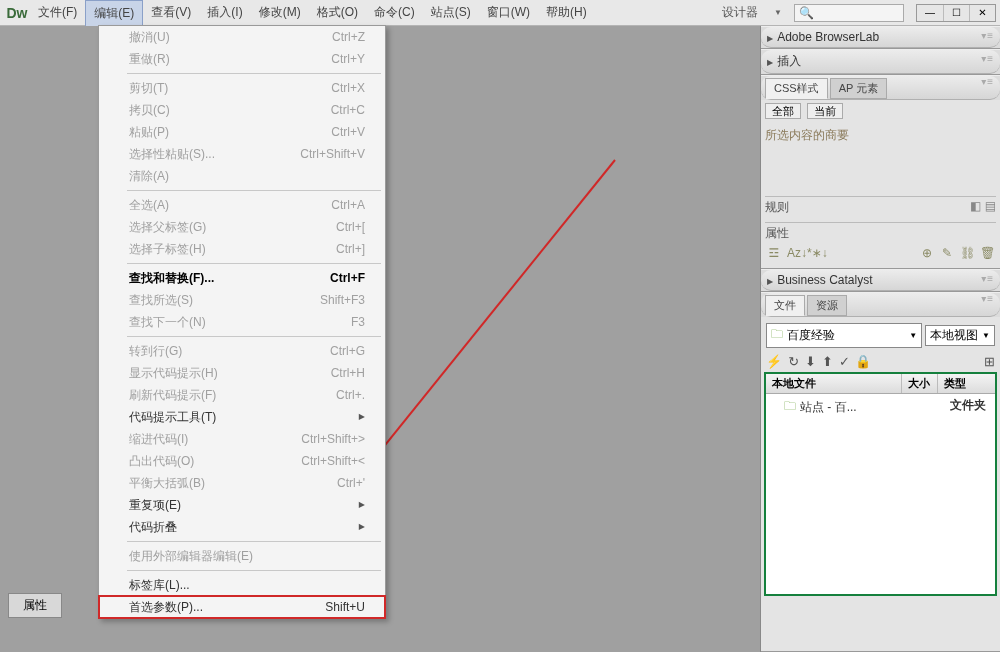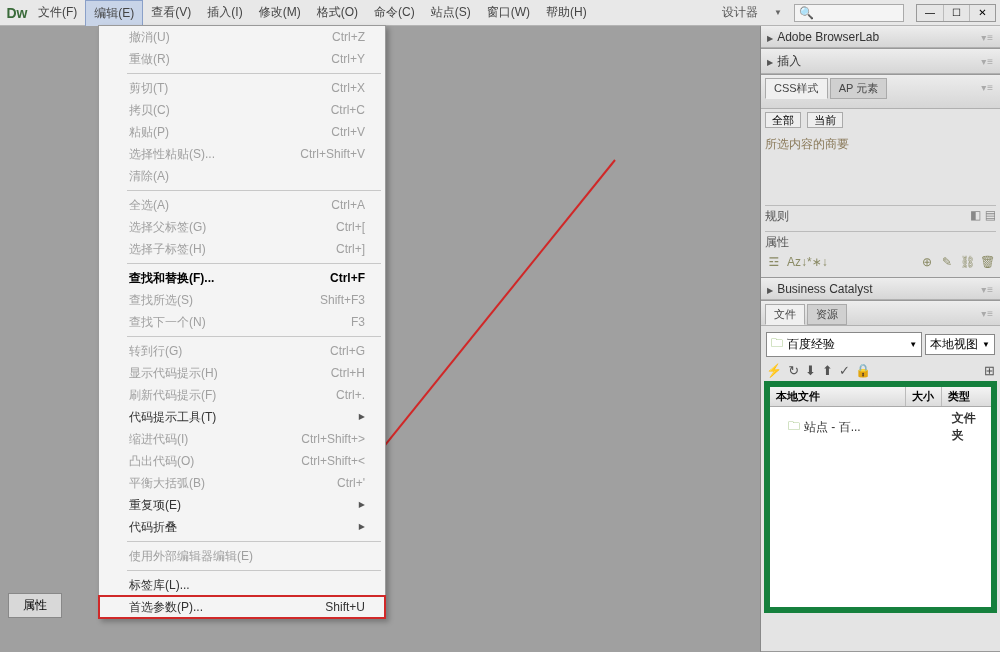--- a/index.html
+++ b/index.html
@@ -23,40 +23,40 @@
 .dropdown .mi.sub::after { content: "▶"; font-size: 8px; color: #555; }
 .dropdown .mi.bold { font-weight: bold; color: #000; }
 .dropdown .mi.highlight { outline: 2px solid #d02828; outline-offset: -1px; }
 .dropdown .sep { height: 1px; background: #c8c8c8; margin: 3px 4px 3px 28px; }
 
 .workspace { position: absolute; top: 26px; left: 0; width: 760px; bottom: 0; background: #a0a0a0; }
 .prop-tab { position: absolute; bottom: 34px; left: 8px; background: #d8d8d8; border: 1px solid #888; padding: 3px 14px; }
 
 .right-panels { position: absolute; top: 26px; right: 0; width: 240px; bottom: 0; background: #d4d4d4; border-left: 1px solid #888; display: flex; flex-direction: column; }
 .panel { background: #dcdcdc; border-top: 1px solid #eee; border-bottom: 1px solid #999; }
-.panel-head { background: linear-gradient(#ececec,#d6d6d6); padding: 3px 6px; display: flex; align-items: center; justify-content: space-between; border-bottom: 1px solid #b0b0b0; font-size: 12px; color: #333; }
+.panel-head { background: linear-gradient(#ececec,#d6d6d6); padding: 3px 6px; display: flex; align-items: flex-start; justify-content: space-between; border-bottom: 1px solid #b0b0b0; font-size: 12px; color: #333; border-radius: 10px; }
 .panel-head .arrow { font-size: 8px; margin-right: 4px; color: #555; }
 .panel-head .drag { color: #aaa; font-size: 10px; letter-spacing: 1px; }
 .panel-body { padding: 4px; background: #e4e4e4; }
 .tabs { display: flex; gap: 2px; }
 .tab { background: #d0d0d0; border: 1px solid #aaa; padding: 2px 8px; font-size: 11px; color: #444; }
 .tab.active { background: #f0f0f0; border-bottom-color: #f0f0f0; }
 .mini-btn { border: 1px solid #aaa; background: #eee; padding: 1px 6px; font-size: 11px; margin-right: 3px; }
 .small-text { color: #666; font-size: 12px; padding: 4px 0; }
 
 .prop-icons { display: flex; gap: 6px; padding: 4px 2px; color: #8a8a64; font-size: 12px; }
 .prop-icons span { display: inline-block; width: 14px; text-align: center; }
 
 .files-toolbar { display: flex; gap: 3px; align-items: center; padding: 3px 2px; }
 .sel { background: #fff; border: 1px solid #888; padding: 1px 4px; font-size: 11px; display: flex; align-items: center; gap: 4px; }
 .folder-icon { color: #6aa03a; }
 .icon-row { display: flex; gap: 6px; padding: 3px 2px; color: #555; }
 .icon-row span { font-size: 13px; }
 
-.file-table { background: #22c55e; border: 6px solid #15803d; }
+.file-table { background: #22c55e; border: 2px solid #15803d; }
 .file-head { background: linear-gradient(#f4f4f4,#dcdcdc); display: flex; border-bottom: 1px solid #aaa; }
 .file-head div { padding: 2px 6px; border-right: 1px solid #bbb; font-size: 11px; font-weight: bold; }
 .file-head .c1 { width: 136px; }
 .file-head .c2 { width: 36px; }
 .file-head .c3 { flex: 1; border-right: none; }
 .file-row { display: flex; padding: 3px 4px; color: #333; }
 .file-row .c1 { width: 136px; display: flex; align-items: center; gap: 4px; padding-left: 14px; }
 .file-row .c3 { padding-left: 44px; font-weight: bold; }
 .file-list { height: 200px; background: #fff; }
 
@@ -217,21 +217,21 @@
   </div>
 
   <div class="panel">
     <div class="panel-head">
         <span><span class="arrow">▶</span><span>插入</span></span>
         <span class="drag">▾≡</span>
       </div>
   </div>
 
   <div class="panel">
-    <div class="panel-head" style="padding:0 6px 9px 0;">
+    <div class="panel-head" style="padding:0 6px 0 0;">
       <div class="tabs" style="padding:2px 0 0 4px;">
         <div class="tab active">CSS样式</div>
         <div class="tab">AP 元素</div>
       </div>
       <span class="drag">▾≡</span>
     </div>
     <div class="panel-body">
       <span class="mini-btn">全部</span>
       <span class="mini-btn">当前</span>
       <div class="small-text" style="color:#8a7a5a;margin-top:4px;">所选内容的商要</div>

